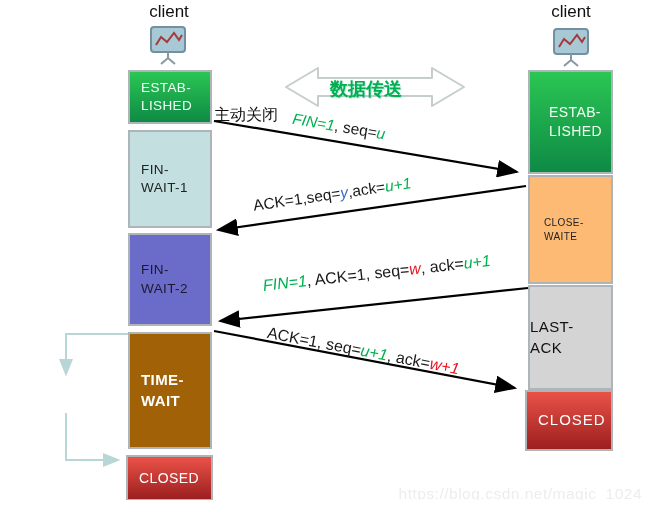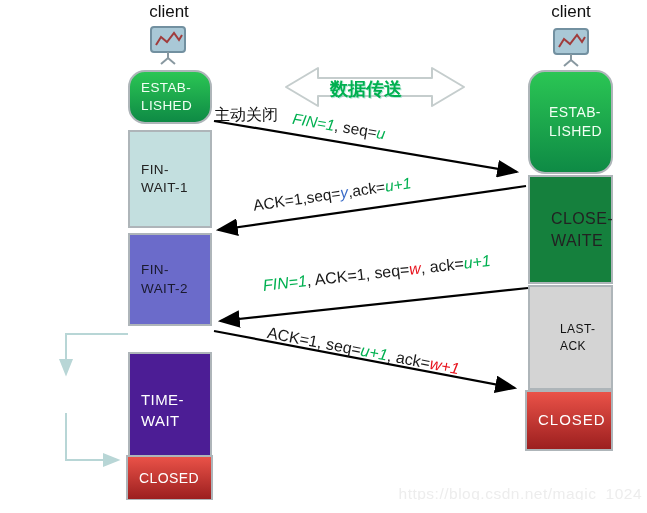--- a/index.html
+++ b/index.html
@@ -16,30 +16,30 @@
   .host-icon.client{left:148px;top:25px;}
   .host-icon.server{left:551px;top:27px;}
 
   
   .state{position:absolute;box-sizing:border-box;border:2px solid #aeb5b9;
          display:flex;flex-direction:column;justify-content:center;
          padding-left:11px;font-size:13.5px;letter-spacing:.4px;
          white-space:pre-line;line-height:1.35;z-index:1;}
   .c-col{left:128px;width:84px;}
   .s-col{left:528px;width:85px;}
-  .grad-green{background:linear-gradient(#2bc654,#0e8a45);color:#f2fff4;border-radius:17px;}
+  .grad-green{background:linear-gradient(#2bc654,#0e8a45);color:#f2fff4;}
   .grad-red{background:linear-gradient(#ea5248,#9c1f1f);color:#fff;}
   .st-c-est{top:70px;height:54px;}
   .st-c-fw1{top:130px;height:98px;background:#c3dfdf;color:#222;}
   .st-c-fw2{top:233px;height:93px;background:#6b6bca;color:#1a1a2e;}
-  .st-c-tw {top:352px;height:117px;background:#4c1d95;color:#fff;font-size:15px;}
+  .st-c-tw {top:332px;height:117px;background:#a16207;color:#fff;font-size:15px;font-weight:bold;}
   .st-c-cl {top:455px;height:46px;left:126px;width:87px;font-size:14px;}
   .st-s-est{top:70px;height:104px;padding-left:19px;font-size:14px;}
-  .st-s-cw {top:175px;height:109px;background:#15803d;color:#222;font-size:16px;padding-left:21px;}
-  .st-s-la {top:285px;height:105px;background:#d4d4d4;color:#111;font-size:12px;padding-left:30px;}
+  .st-s-cw {top:175px;height:109px;background:#fdba74;color:#222;font-size:10px;padding-left:14px;}
+  .st-s-la {top:285px;height:105px;background:#d4d4d4;color:#111;font-size:15px;padding-left:0;}
   .st-s-cl {top:390px;height:61px;left:525px;width:88px;font-size:15px;letter-spacing:1px;}
 
   
   .overlay{position:absolute;left:0;top:0;z-index:2;}
 
   
   .msg{position:absolute;z-index:3;font-size:15.5px;color:#1a1a1a;
        transform-origin:left top;white-space:nowrap;}
   .msg .g{color:#00b050;}
   .msg .b{color:#3a6bc8;}

